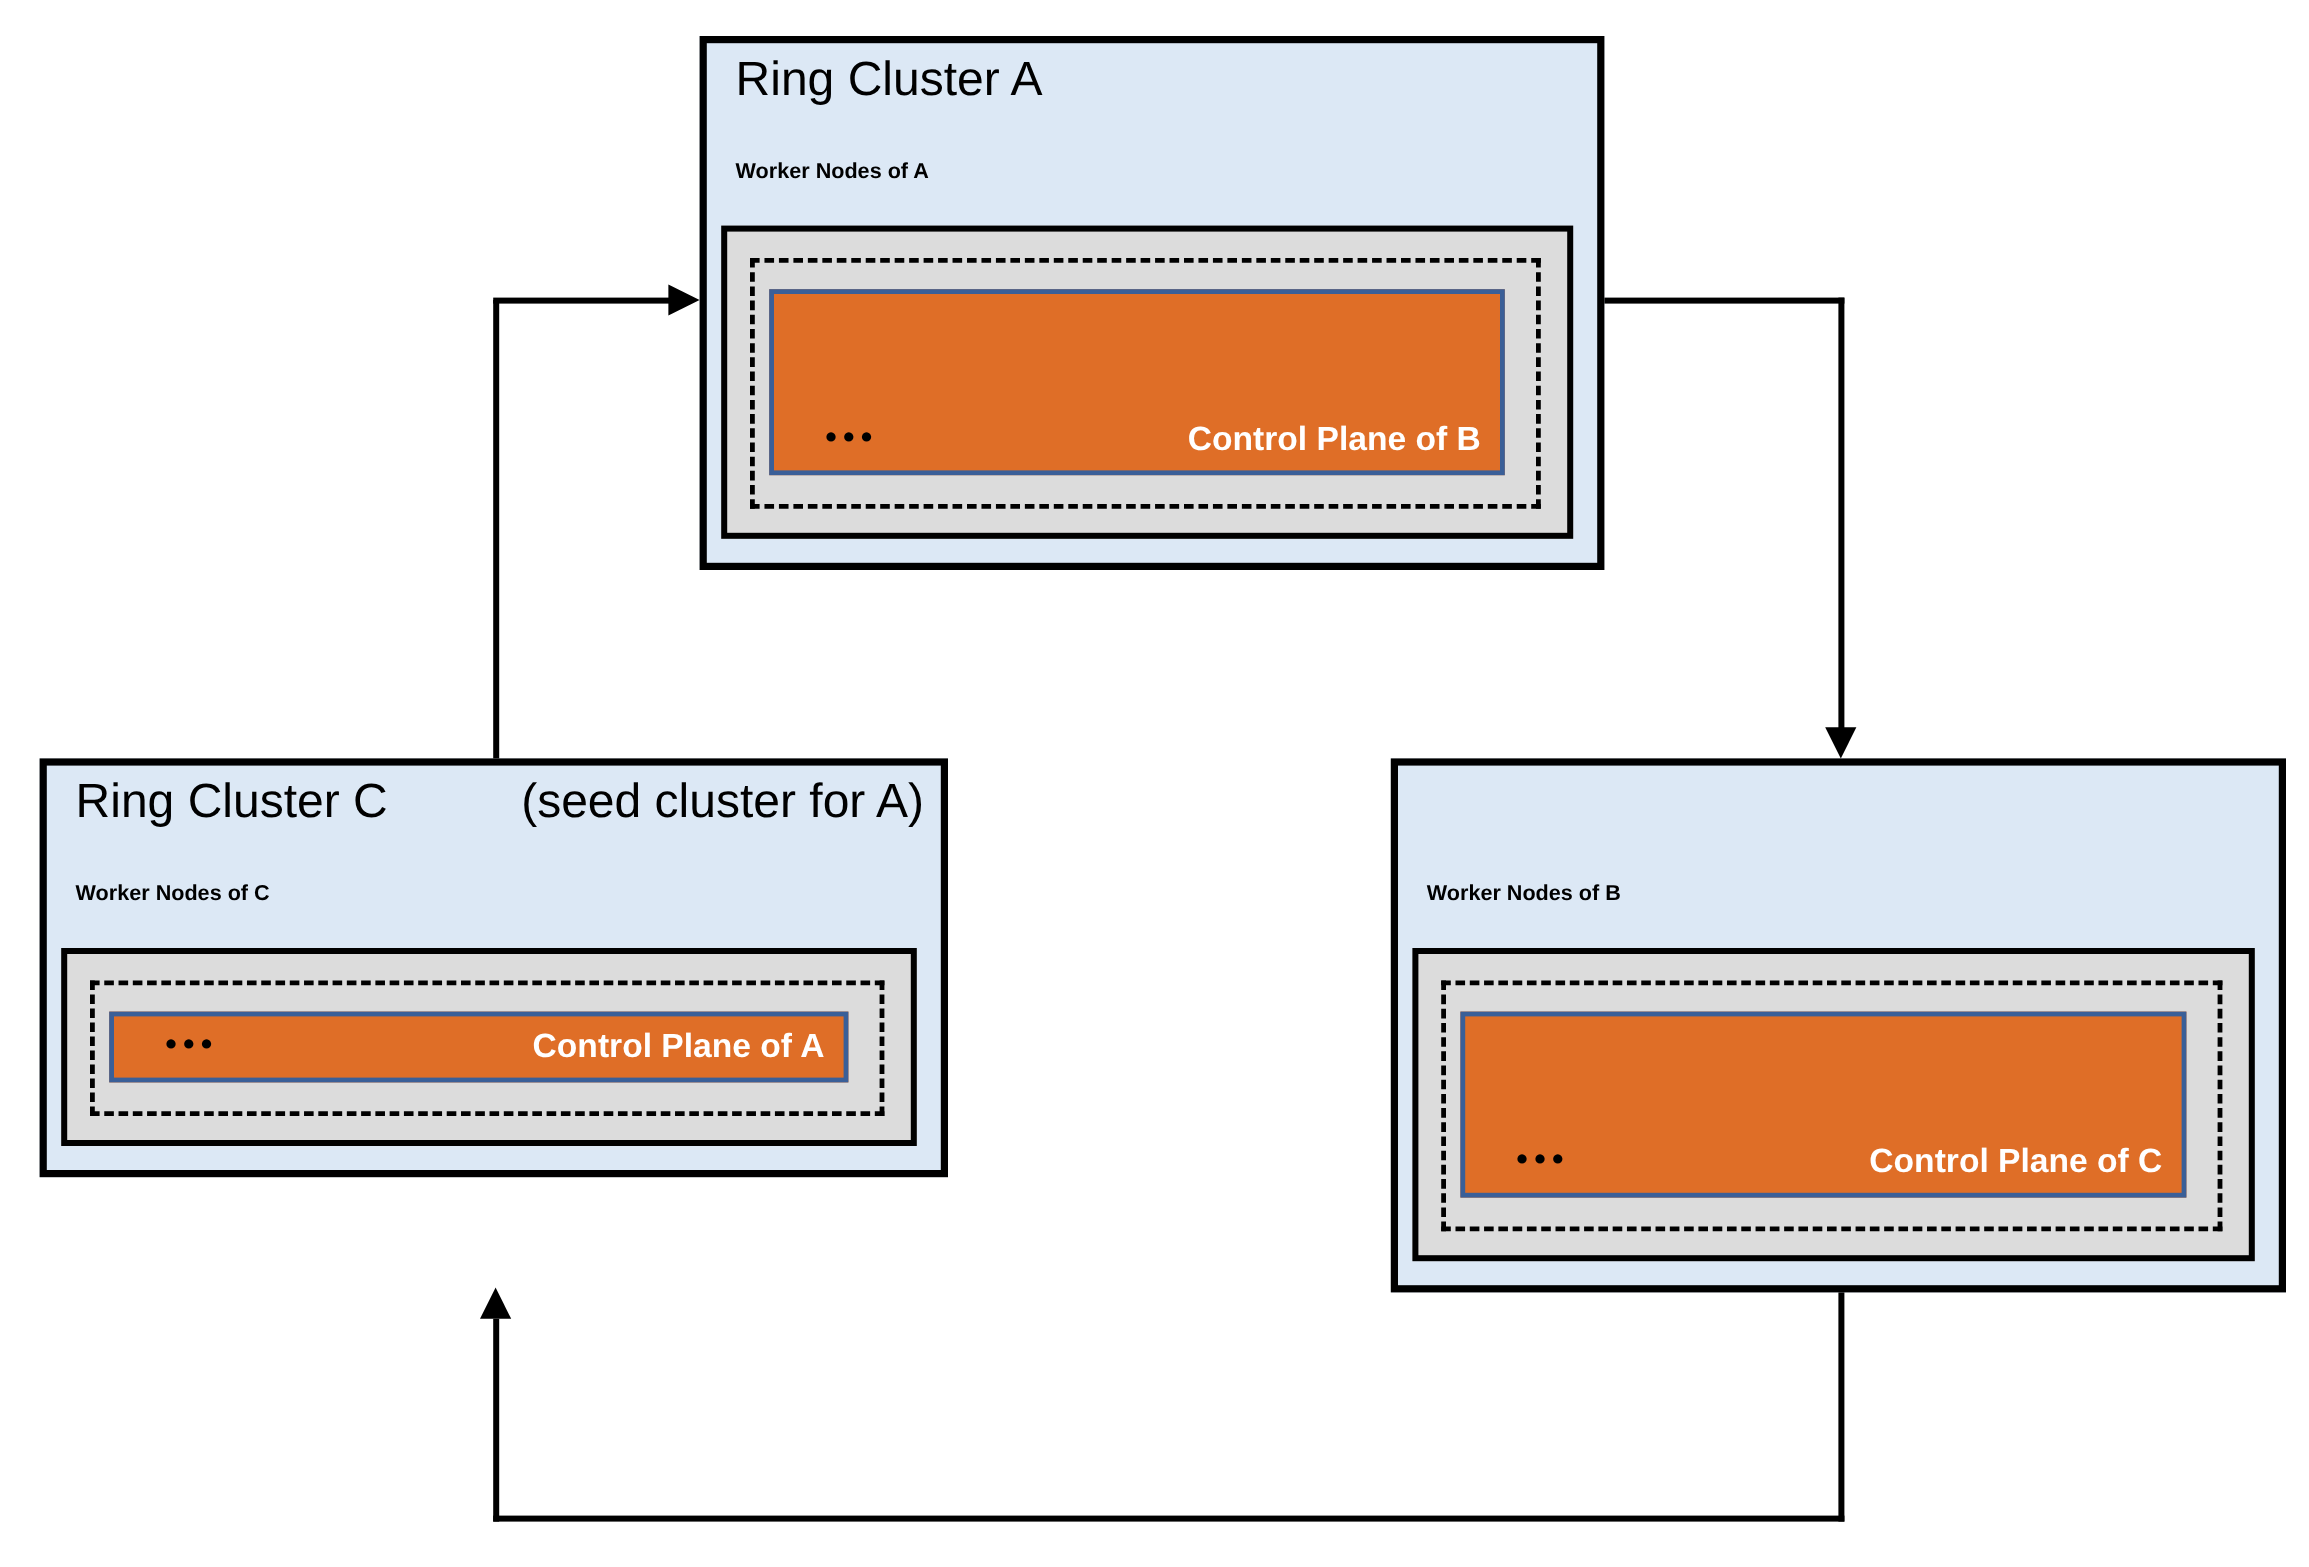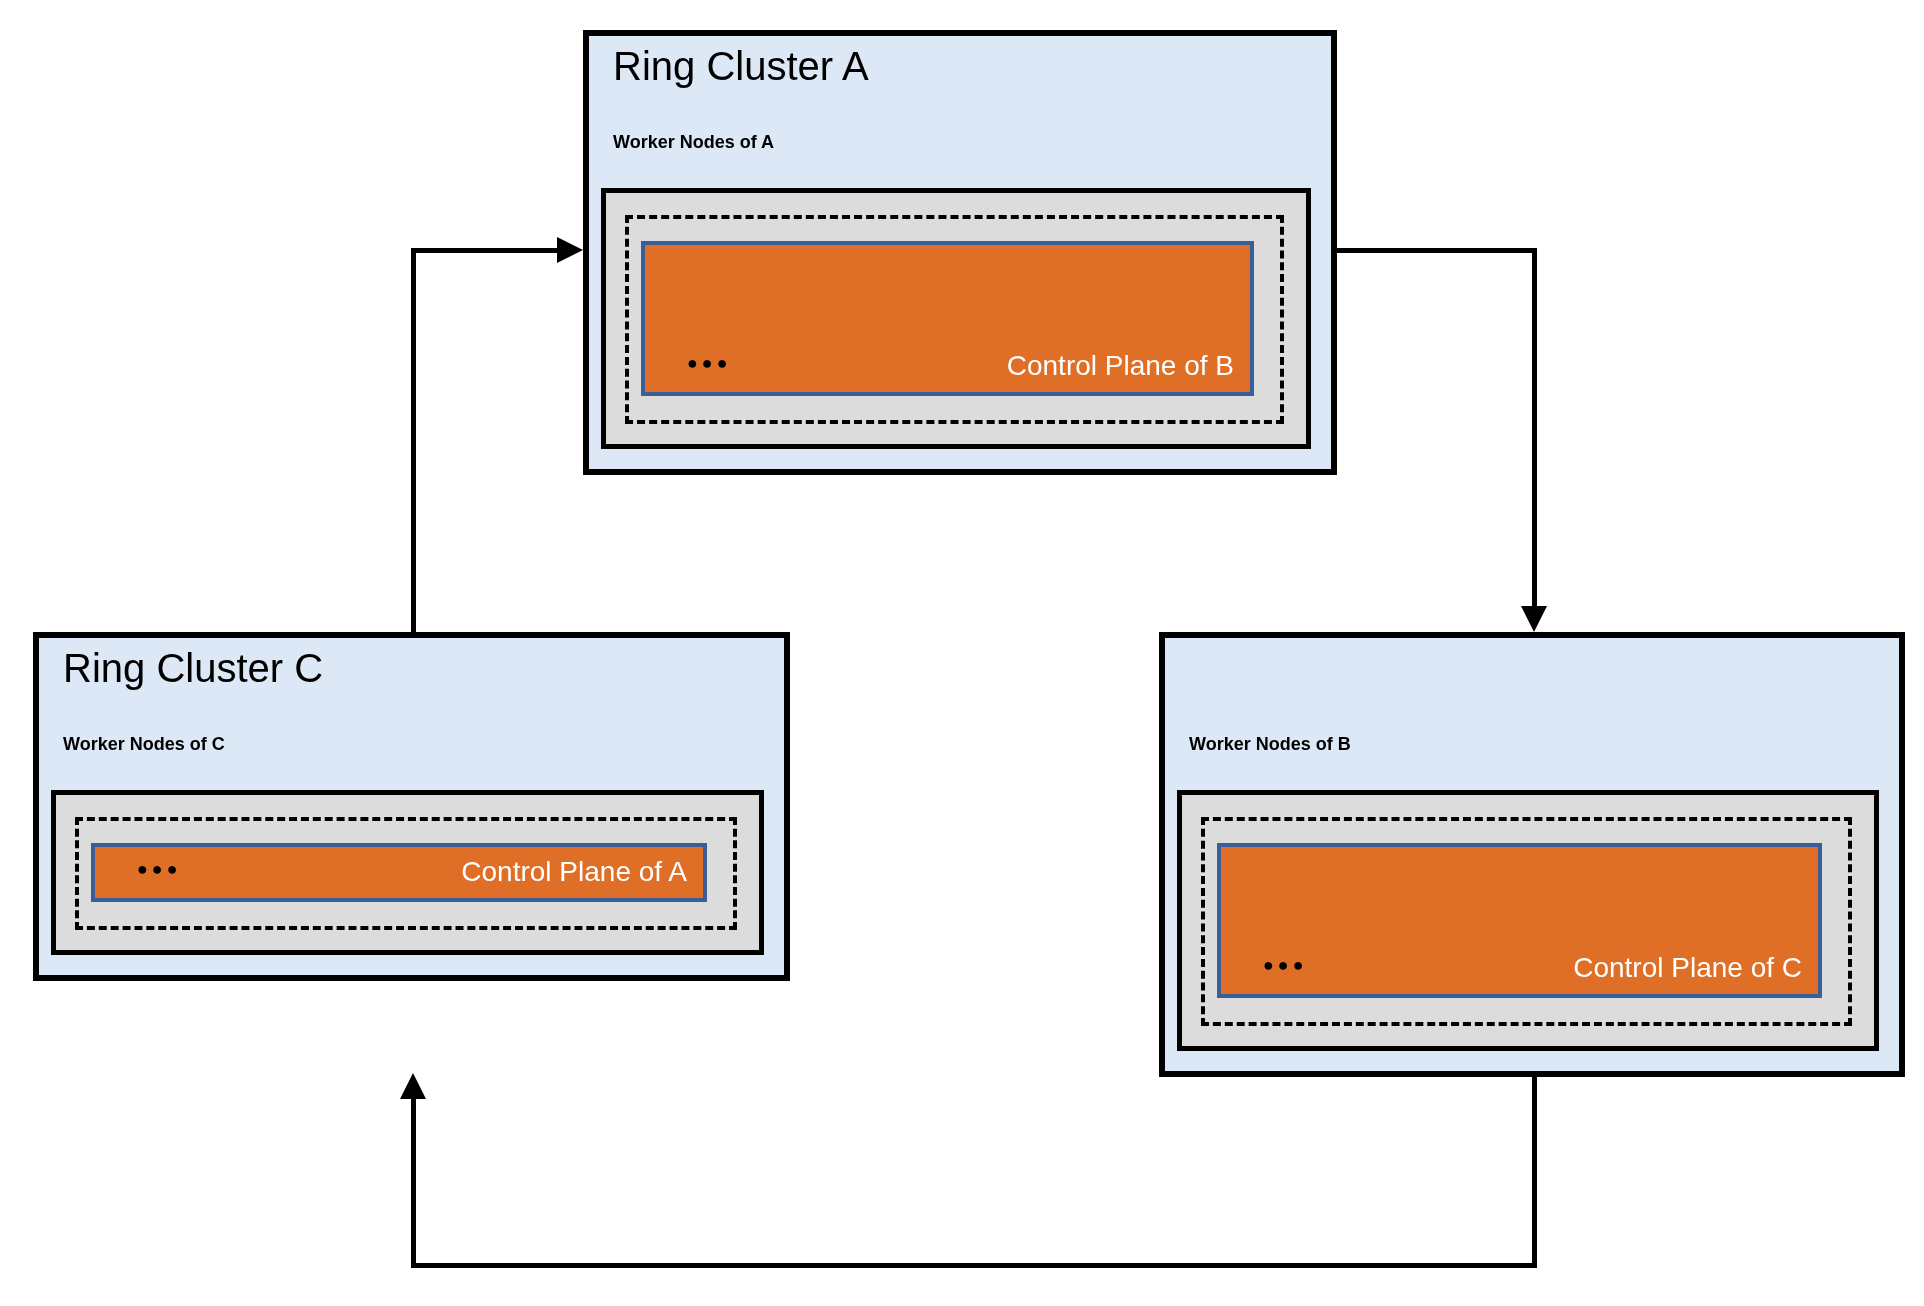--- a/index.html
+++ b/index.html
@@ -92,21 +92,21 @@
   }
   .dots{
     font-size:18px;
     letter-spacing:4px;
     color:var(--text);
     margin-bottom:10px;
     line-height:1;
   }
   .cp-label{
     font-size:28px;
-    font-weight:normal;
+    font-weight:bold;
     color:var(--cp-text);
     line-height:1.15;
     white-space:nowrap;
   }
   
   .seg{
     position:absolute;
     background:var(--line);
   }
   .head{
@@ -149,20 +149,21 @@
           </div>
         </div>
       </div>
     </div>
   </div>
 
   <div class="cluster" style="left:33px; top:632px; width:757px; height:349px;">
     <div class="cluster-inner">
       <div class="cluster-title">
         <span>Ring Cluster C</span>
+        <span>(seed cluster for A)</span>
       </div>
       <div class="worker-label">Worker Nodes of C</div>
       <div class="worker-box">
         <div class="dashed-box">
           <div class="control-plane">
             <span class="dots">●●●</span>
             <span class="cp-label">Control Plane of A</span>
           </div>
         </div>
       </div>

